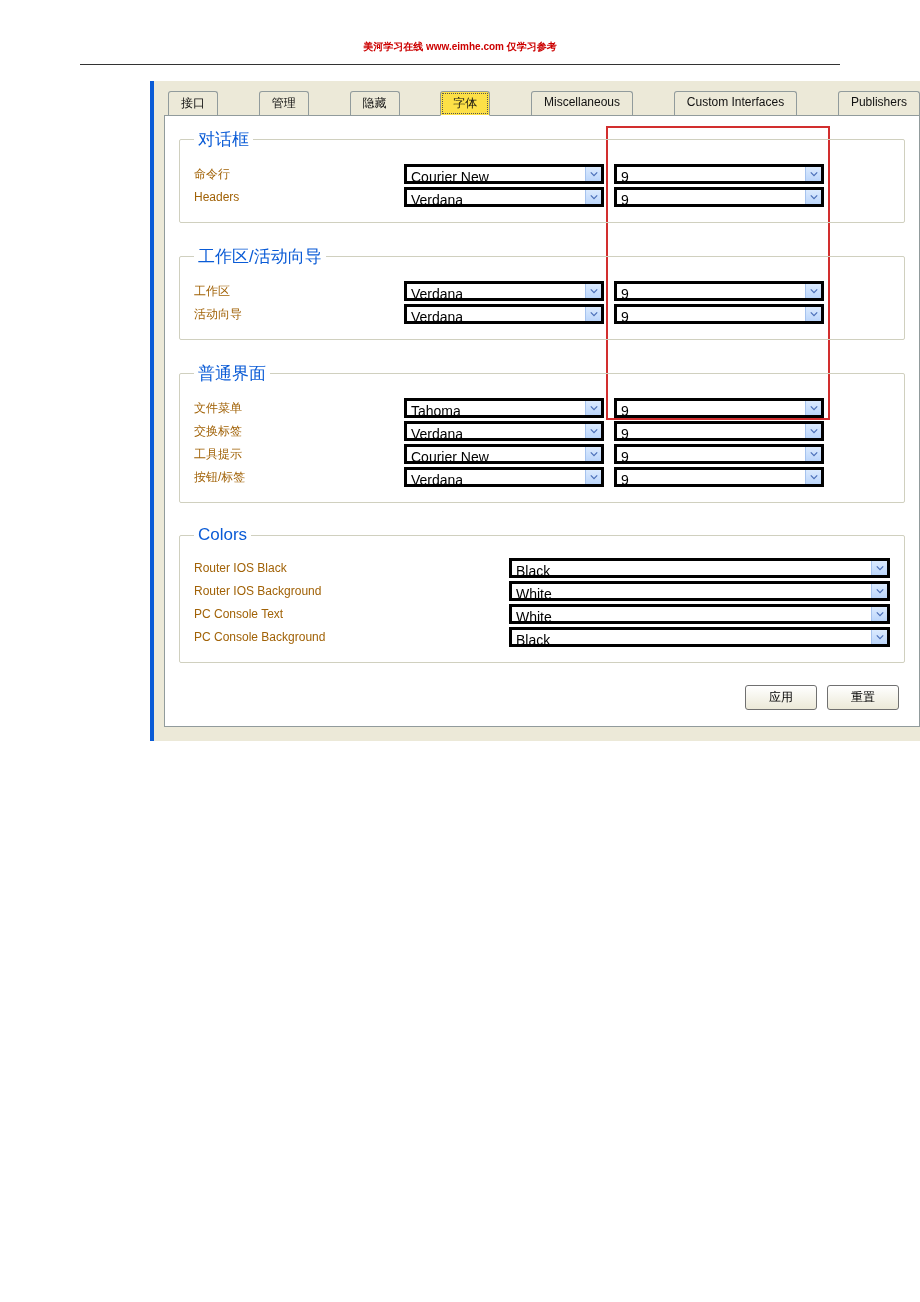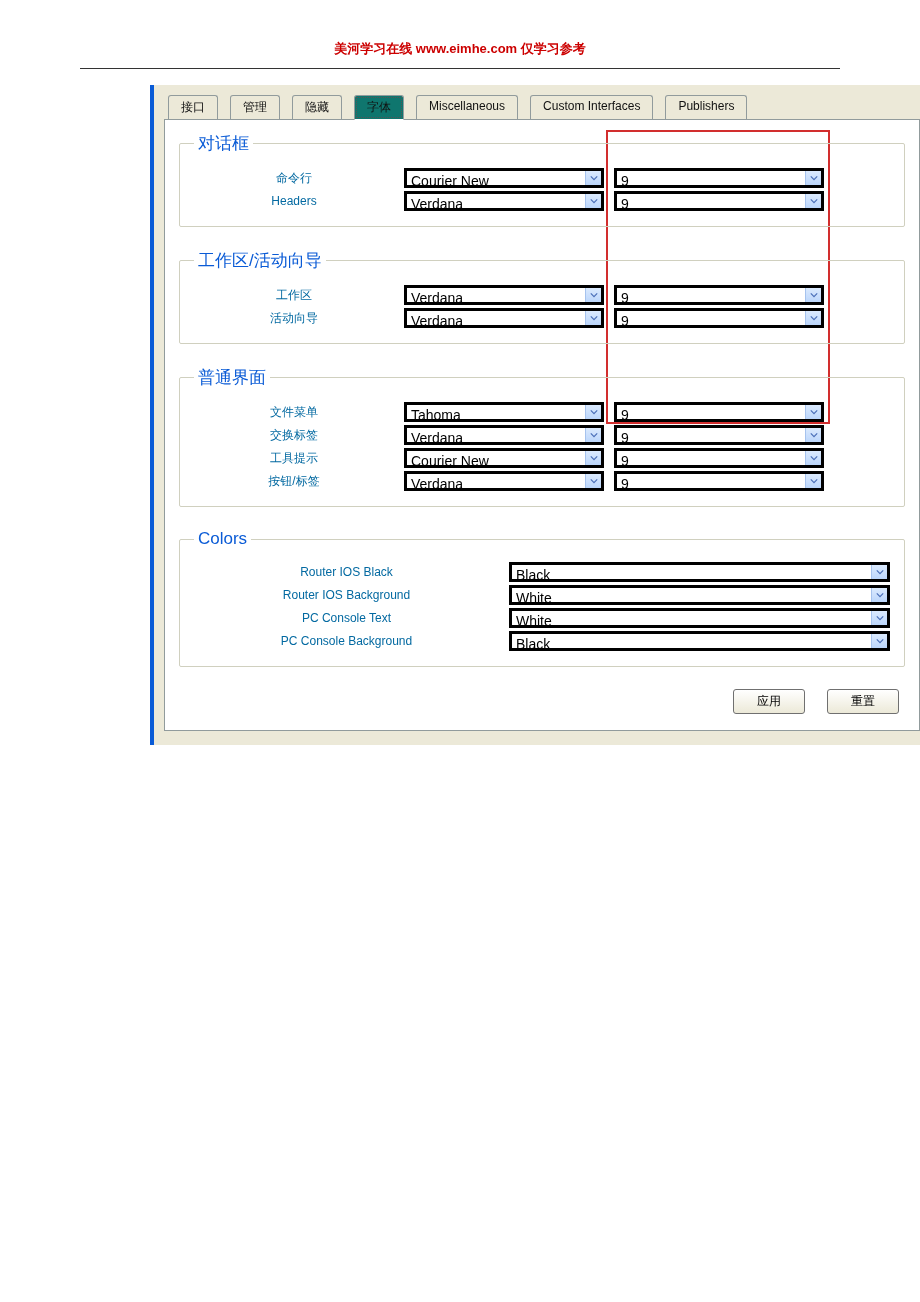--- a/index.html
+++ b/index.html
@@ -8,21 +8,21 @@
     padding: 0;
     font-family: Tahoma, Arial, sans-serif;
     font-size: 12px;
     background: #fff;
     width: 920px;
   }
   .page-header {
     text-align: center;
     color: #cc0000;
     font-weight: bold;
-    font-size: 13px;
+    font-size: 10px;
     padding: 40px 0 10px;
     border-bottom: 1px solid #333;
     margin: 0 80px 16px;
   }
   .window-outer {
     margin: 10px 0 0 150px;
     border-left: 4px solid #0a5bd6;
   }
   .titlebar {
     background: linear-gradient(#3b78e7, #0a5bd6);
@@ -49,33 +49,34 @@
     border-right: none;
   }
   .window-body {
     background: #ece9d8;
     padding: 10px 0 14px 10px;
   }
   .tabs {
     display: flex;
     gap: 12px;
     padding-left: 4px;
+    justify-content: space-between;
   }
   .tab {
     background: #ece9d8;
     border: 1px solid #919b9c;
     border-bottom: none;
     border-radius: 3px 3px 0 0;
     padding: 3px 12px;
     font-size: 12px;
     color: #111;
     cursor: pointer;
   }
   .tab.active {
-    background: #0f766e;
+    background: #fde047;
     border: 1px solid #919b9c;
     border-bottom: 1px solid #fff;
     position: relative;
     z-index: 2;
     outline: 1px dotted #555;
     outline-offset: -3px;
   }
   .tab-panel {
     background: #fff;
     border: 1px solid #919b9c;
@@ -97,22 +98,21 @@
     background: #fff;
   }
   .row {
     display: flex;
     align-items: center;
     gap: 10px;
     margin: 3px 0;
   }
   .row .lbl {
     width: 200px;
-    color: #0369a1;
-    text-align: center;
+    color: #a16207;
   }
   .select {
     display: flex;
     align-items: stretch;
     border: 3px solid #000000;
     background: #fff;
     height: 20px;
     font-size: 14px;
     position: relative;
   }
@@ -137,21 +137,21 @@
   .color-col { width: 320px; flex: 1; }
   .color-row .lbl { width: 305px; }
   .size-highlight {
     position: absolute;
     border: 2px solid #d22e2e;
     pointer-events: none;
   }
   .buttons-row {
     display: flex;
     justify-content: flex-end;
-    gap: 22px;
+    gap: 10px;
     margin-top: 6px;
     padding-right: 6px;
   }
   .win-btn {
     min-width: 72px;
     padding: 3px 16px;
     border: 1px solid #707070;
     border-radius: 3px;
     background: linear-gradient(#fff, #ece9d8);
     font-size: 12px;

